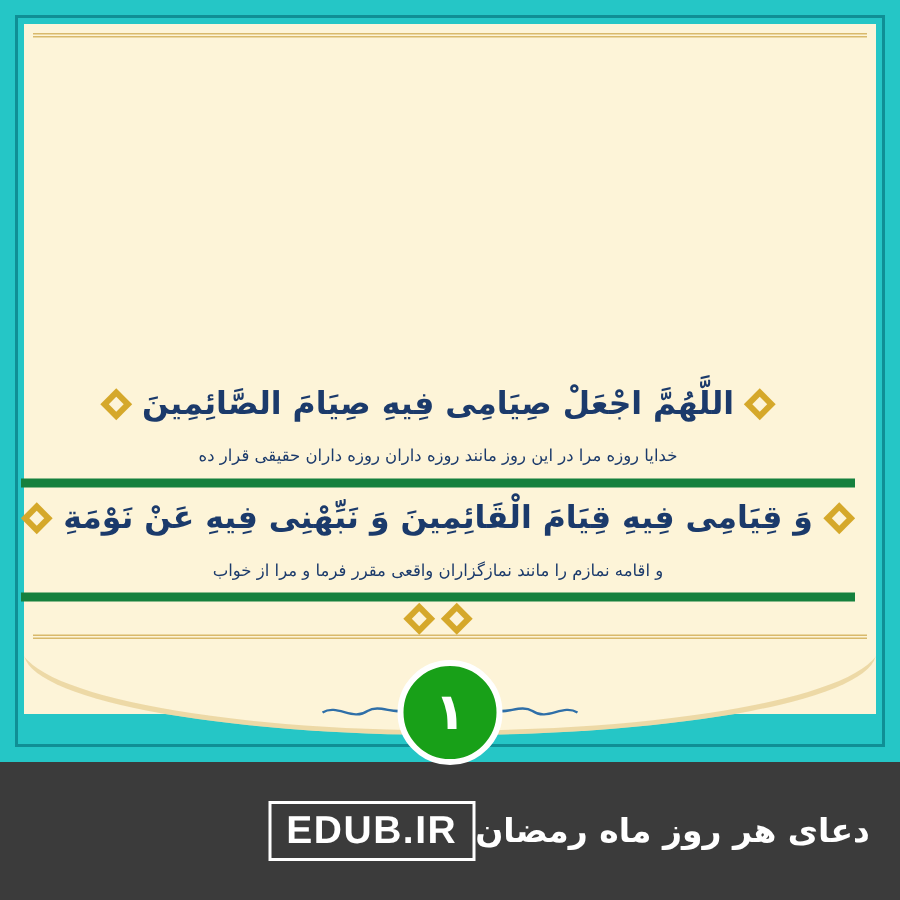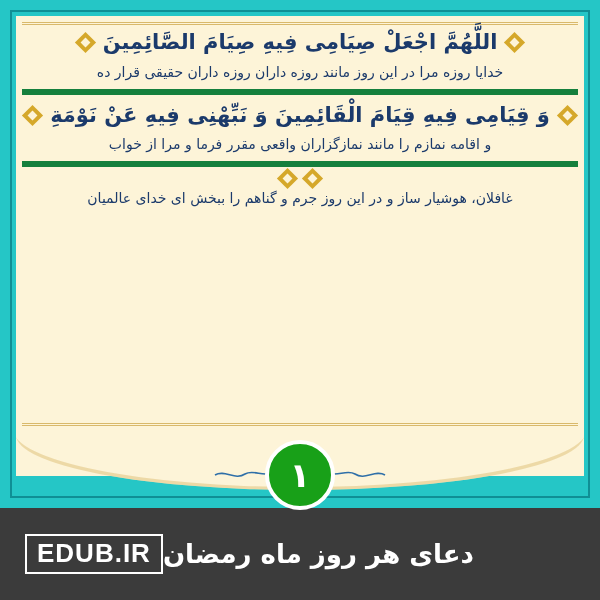--- a/index.html
+++ b/index.html
@@ -69,27 +69,27 @@
     top: 430px;
     width: 568px;
     height: 60px;
     border-radius: 0 0 300px 300px / 0 0 58px 58px;
     box-shadow: inset 0 -6px 0 -3px rgba(217,185,107,0.45);
   }
 
   
   .content {
     position: absolute;
-    left: 22px;
+    left: 14px;
     top: 22px;
     width: 556px;
     height: 404px;
     display: flex;
     flex-direction: column;
-    justify-content: flex-start;
+    justify-content: flex-end;
   }
   .verse-block {
     position: relative;
     padding: 4px 0 6px 0;
     text-align: center;
   }
   .verse-block + .verse-block {
     border-top: 6px solid #15803d;
   }
   .arabic-row {
@@ -122,25 +122,25 @@
     content: "";
     position: absolute;
     left: 4px;
     top: 4px;
     width: 7px;
     height: 7px;
     background: #fdf4d8;
   }
   .farsi {
     font-family: "DejaVu Sans", "Liberation Sans", sans-serif;
-    font-size: 14px;
+    font-size: 11px;
     color: #1b3a6b;
     direction: rtl;
     unicode-bidi: bidi-override;
-    margin-top: 2px;
+    margin-top: 10px;
     line-height: 1.5;
     white-space: nowrap;
   }
 
   
   .badge {
     position: absolute;
     left: 265px;
     top: 440px;
     width: 70px;
@@ -174,40 +174,40 @@
   
   .footer {
     position: absolute;
     left: 0;
     top: 508px;
     width: 600px;
     height: 92px;
     background: #3b3b3b;
     display: flex;
     align-items: center;
-    justify-content: flex-start;
-    box-sizing: border-box;
-    padding: 0 25px;
+    justify-content: flex-end;
+    box-sizing: border-box;
+    padding: 0 20px;
   }
   .logo-box {
     border: 2px solid #ffffff;
     padding: 4px 10px 6px 10px;
   }
   .logo-text {
     font-family: "Liberation Sans", sans-serif;
     color: #ffffff;
     font-size: 26px;
     font-weight: bold;
     letter-spacing: 1px;
     line-height: 1;
   }
   .footer-title {
     font-family: "DejaVu Sans", "Liberation Sans", sans-serif;
     color: #ffffff;
-    font-size: 26px;
+    font-size: 22px;
     font-weight: bold;
     direction: rtl;
     unicode-bidi: bidi-override;
     white-space: nowrap;
   }
 </style>
 </head>
 <body>
 
 <div class="card">
@@ -237,21 +237,20 @@
         <span class="diamond"></span>
       </div>
       <div class="farsi">و اقامه نمازم را مانند نمازگزاران واقعی مقرر فرما و مرا از خواب</div>
     </div>
 
     <div class="verse-block">
       <div class="arabic-row">
         <span class="diamond"></span>
         <span class="diamond"></span>
       </div>
-      <div class="farsi">غافلان، هوشیار ساز و در این روز جرم و گناهم را ببخش ای خدای عالمیان</div>
     </div>
 
 
   </div>
 
   <svg class="badge-wing left" viewBox="0 0 60 14">
     <path d="M2 7 C12 1, 22 13, 32 6 C40 1, 50 9, 58 5" fill="none" stroke="#2f6fa8" stroke-width="1.6"></path>
   </svg>
   <svg class="badge-wing right" viewBox="0 0 60 14">
     <path d="M58 7 C48 1, 38 13, 28 6 C20 1, 10 9, 2 5" fill="none" stroke="#2f6fa8" stroke-width="1.6"></path>

